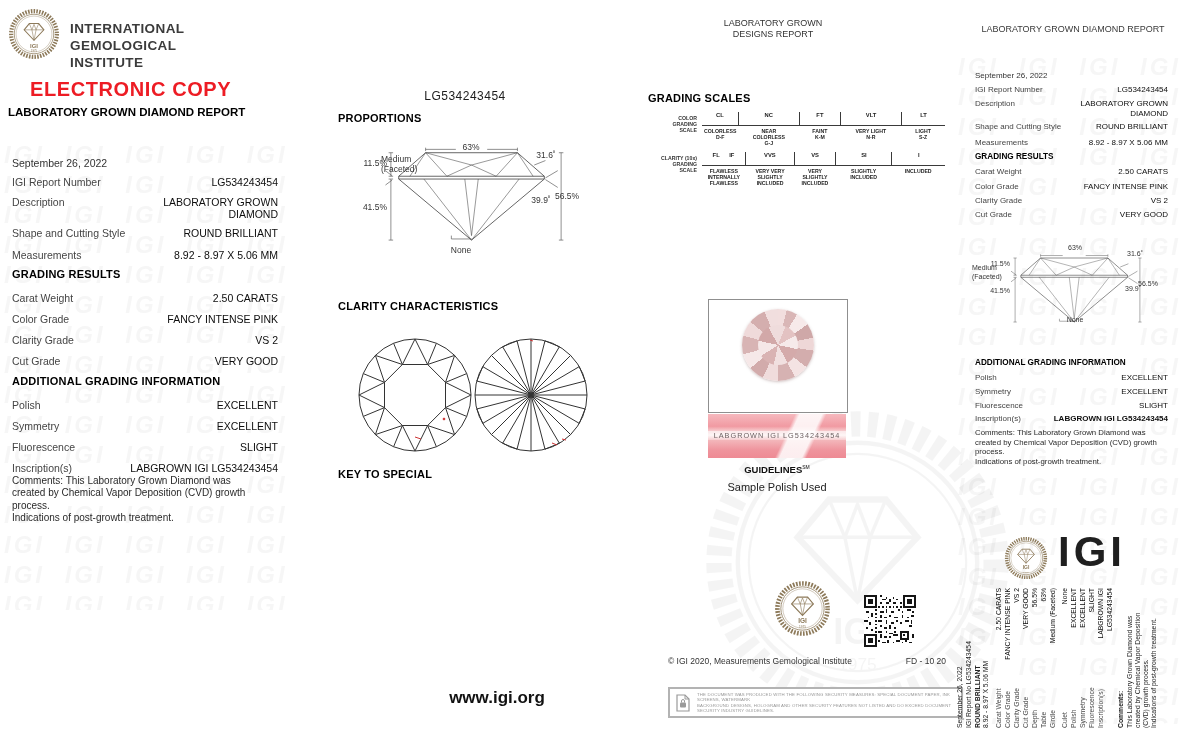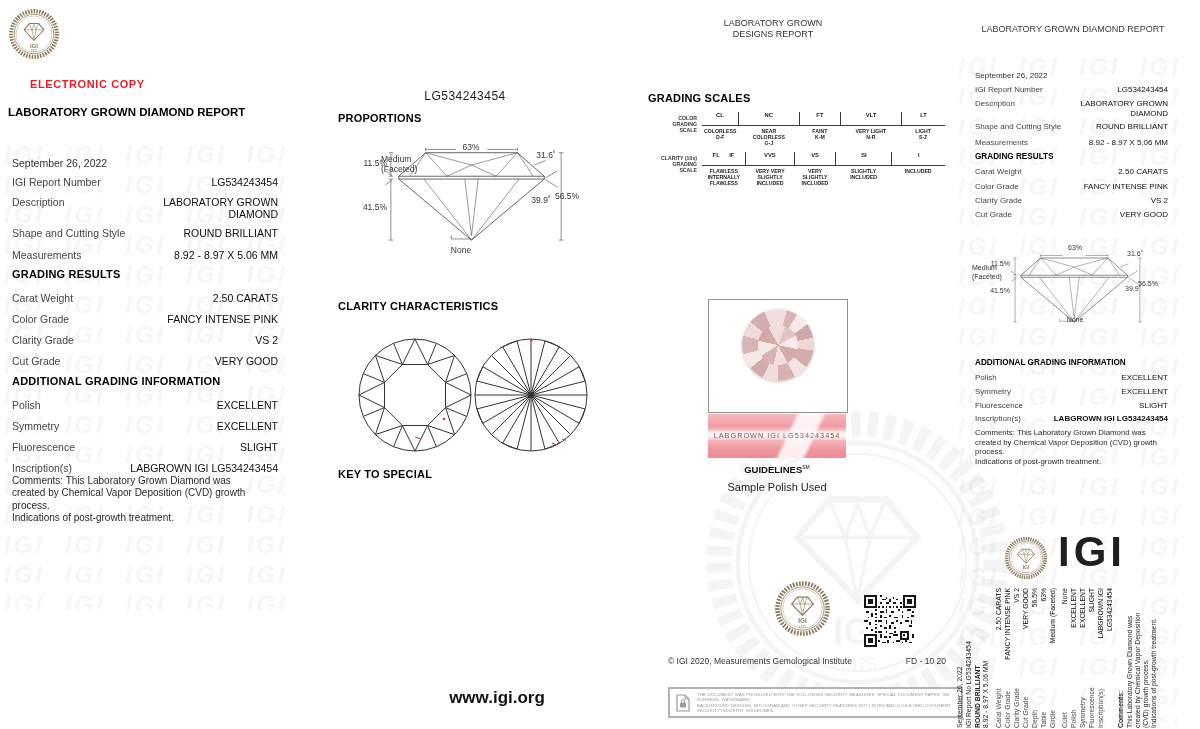--- a/index.html
+++ b/index.html
@@ -117,22 +117,27 @@
       </symbol>
     </defs>
   </svg>
 
   <div class="wm" style="left:4px;top:140px;width:298px;height:470px;">IGI IGI IGI IGI IGI IGI IGI IGI IGI IGI IGI IGI IGI IGI IGI IGI IGI IGI IGI IGI IGI IGI IGI IGI IGI IGI IGI IGI IGI IGI IGI IGI IGI IGI IGI IGI IGI IGI IGI IGI IGI IGI IGI IGI IGI IGI IGI IGI IGI IGI IGI IGI IGI IGI IGI IGI IGI IGI IGI IGI IGI IGI IGI IGI IGI IGI IGI IGI IGI IGI IGI IGI IGI IGI IGI IGI IGI IGI IGI IGI IGI IGI IGI IGI IGI IGI IGI IGI IGI IGI IGI IGI IGI IGI IGI IGI IGI IGI IGI IGI IGI IGI IGI IGI IGI IGI IGI IGI IGI IGI IGI IGI IGI IGI IGI IGI IGI IGI IGI IGI IGI IGI IGI IGI IGI IGI IGI IGI IGI IGI IGI IGI IGI IGI IGI IGI IGI IGI IGI IGI IGI IGI IGI IGI IGI IGI IGI IGI IGI IGI IGI IGI IGI IGI IGI IGI IGI IGI IGI IGI IGI IGI IGI IGI IGI IGI IGI IGI IGI IGI IGI IGI IGI IGI IGI IGI IGI IGI IGI IGI IGI IGI IGI IGI IGI IGI IGI IGI IGI IGI IGI IGI IGI IGI IGI IGI IGI IGI IGI IGI IGI IGI IGI IGI IGI IGI IGI IGI IGI IGI IGI IGI IGI IGI IGI IGI IGI IGI IGI IGI IGI IGI IGI IGI IGI IGI IGI IGI IGI IGI IGI IGI IGI IGI IGI IGI IGI IGI IGI IGI IGI IGI IGI IGI IGI IGI IGI IGI IGI IGI IGI IGI IGI IGI IGI IGI IGI IGI IGI IGI IGI IGI IGI IGI IGI IGI IGI IGI IGI IGI IGI IGI IGI IGI IGI IGI IGI IGI IGI IGI IGI IGI IGI IGI IGI IGI IGI IGI IGI IGI IGI IGI IGI IGI IGI IGI IGI IGI IGI IGI IGI IGI IGI IGI IGI IGI IGI IGI IGI IGI IGI IGI IGI IGI IGI IGI IGI IGI IGI IGI IGI IGI IGI IGI IGI IGI IGI IGI IGI IGI IGI IGI IGI IGI IGI IGI IGI IGI IGI IGI IGI IGI IGI IGI IGI IGI IGI IGI IGI IGI IGI IGI IGI IGI IGI IGI IGI IGI IGI IGI IGI IGI IGI IGI IGI IGI IGI IGI IGI IGI IGI IGI IGI IGI IGI IGI IGI IGI IGI IGI IGI IGI IGI IGI IGI IGI IGI IGI IGI IGI IGI IGI IGI IGI IGI IGI IGI IGI IGI IGI </div>
 
   <svg class="abs" style="left:8px;top:8px;width:52px;height:52px;color:#8d7a5a" viewBox="0 0 100 100">
       <use href="#seal"></use>
     </svg>
 
-
-  <div class="abs bold" style="left:30px;top:78px;font-size:11px;color:#ed1c24;letter-spacing:.6px;">ELECTRONIC COPY</div>
+  <div class="abs bold" style="left:70px;top:20px;font-size:13.5px;line-height:17px;color:#3b3b3b;letter-spacing:.4px;">
+    <div>INTERNATIONAL</div>
+    <div>GEMOLOGICAL</div>
+    <div>INSTITUTE</div>
+  </div>
+
+  <div class="abs bold" style="left:30px;top:78px;font-size:20px;color:#ed1c24;letter-spacing:.6px;">ELECTRONIC COPY</div>
 
   <div class="abs bold" style="left:8px;top:106px;font-size:11.5px;color:#000;">LABORATORY GROWN DIAMOND REPORT</div>
 
   <div class="abs" style="left:12px;top:157px;font-size:10.5px;color:#333;">September 26, 2022</div>
 
   <div class="row1" style="top:176px;">
     <span class="lbl">IGI Report Number</span>
     <span class="val">LG534243454</span>
   </div>
   <div class="row1" style="top:196px;">

